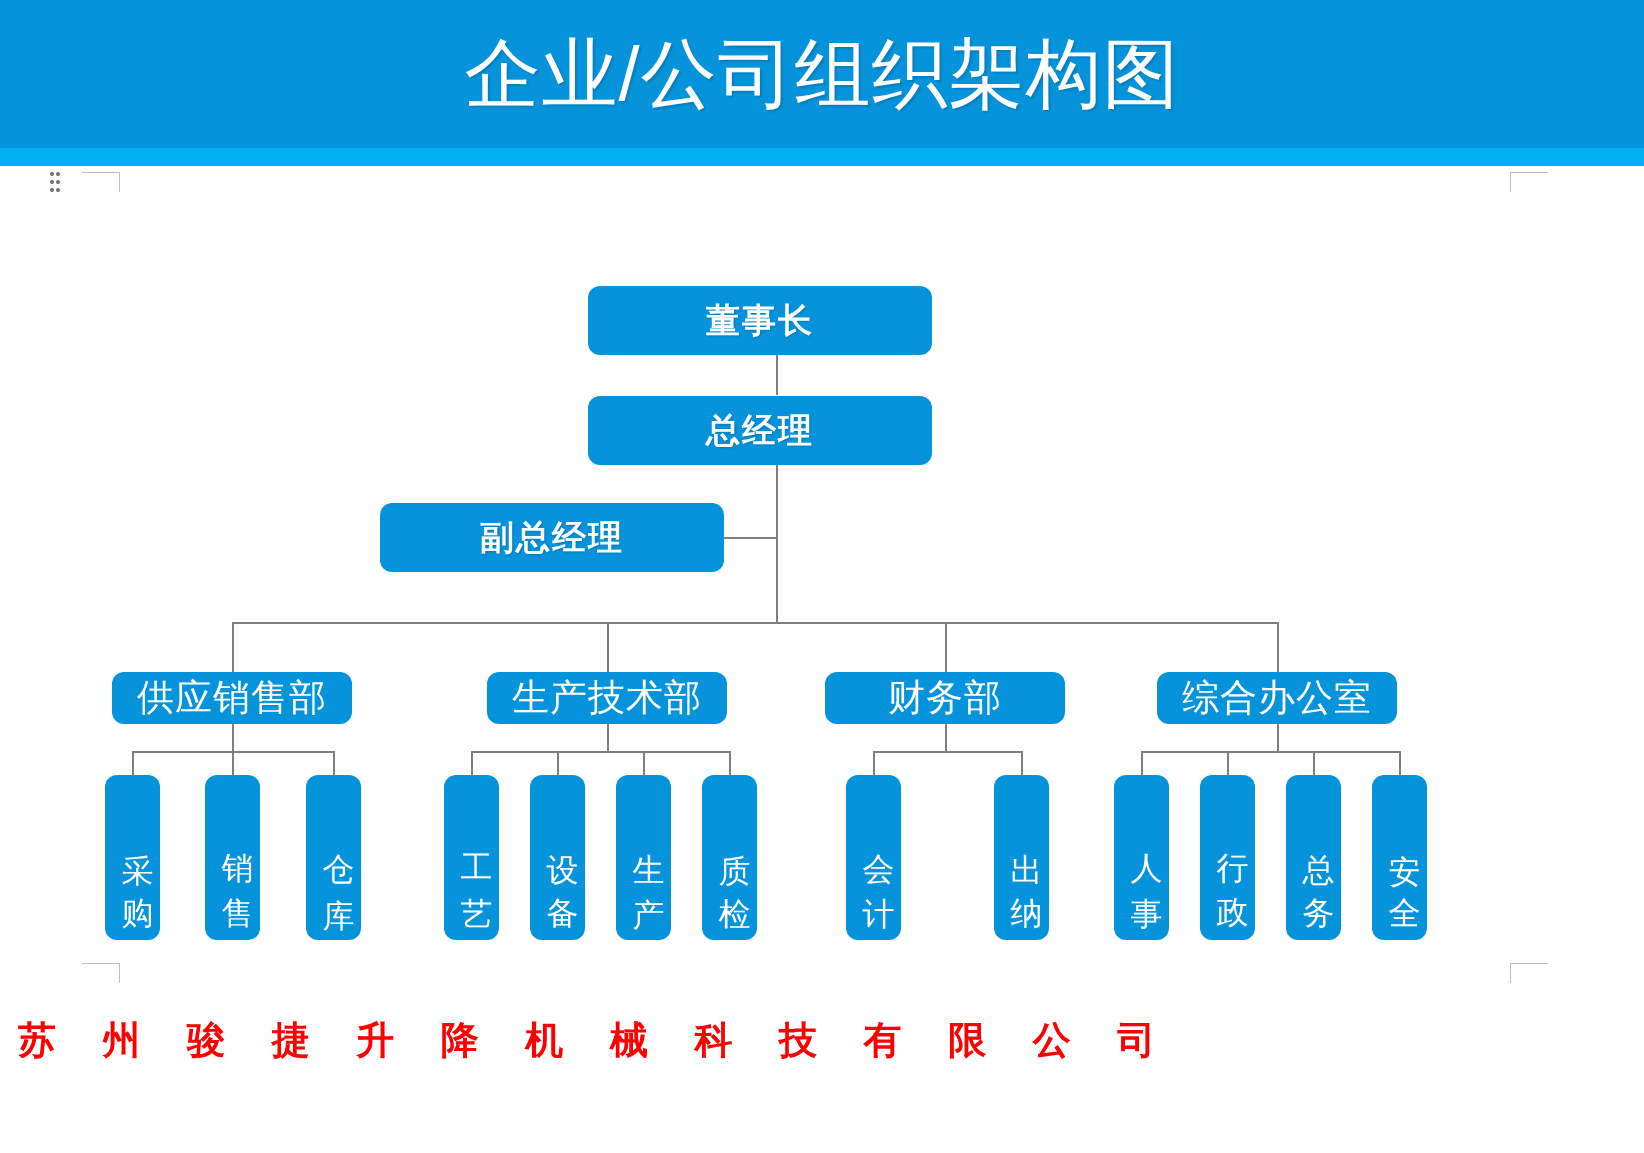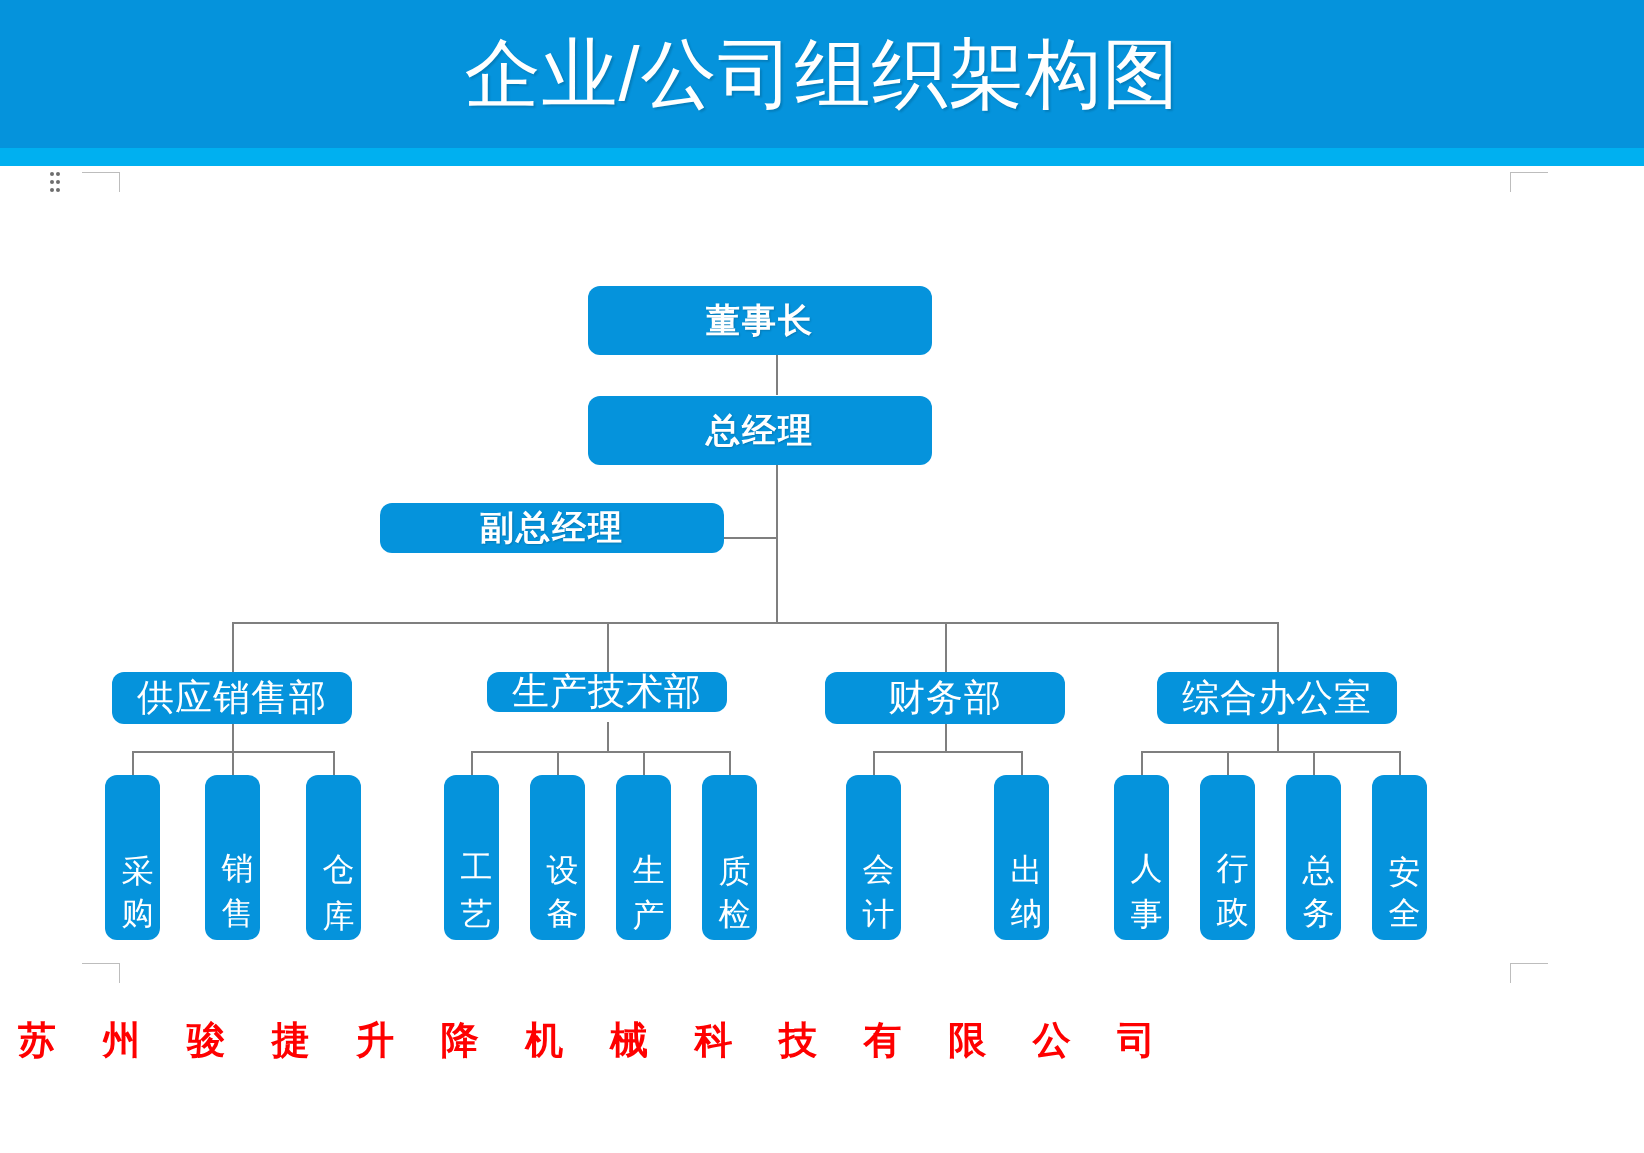--- a/index.html
+++ b/index.html
@@ -205,29 +205,29 @@
   <div class="line v" style="left:1399px; top:751px; height:24px;"></div>
 
   <div class="node exec" style="left:588px; top:396px; width:344px; height:69px;">
     <span>总经理</span>
   </div>
 
   <div class="node exec" style="left:588px; top:286px; width:344px; height:69px;">
     <span>董事长</span>
   </div>
 
-  <div class="node exec" style="left:380px; top:503px; width:344px; height:50px;">
+  <div class="node exec" style="left:380px; top:503px; width:344px; height:69px;">
     <span>副总经理</span>
   </div>
 
   <div class="node dept" style="left:112px; top:672px; width:240px; height:52px;">
     <span>供应销售部</span>
   </div>
 
-  <div class="node dept" style="left:487px; top:672px; width:240px; height:40px;">
+  <div class="node dept" style="left:487px; top:672px; width:240px; height:52px;">
     <span>生产技术部</span>
   </div>
 
   <div class="node dept" style="left:825px; top:672px; width:240px; height:52px;">
     <span>财务部</span>
   </div>
 
   <div class="node dept" style="left:1157px; top:672px; width:240px; height:52px;">
     <span>综合办公室</span>
   </div>

